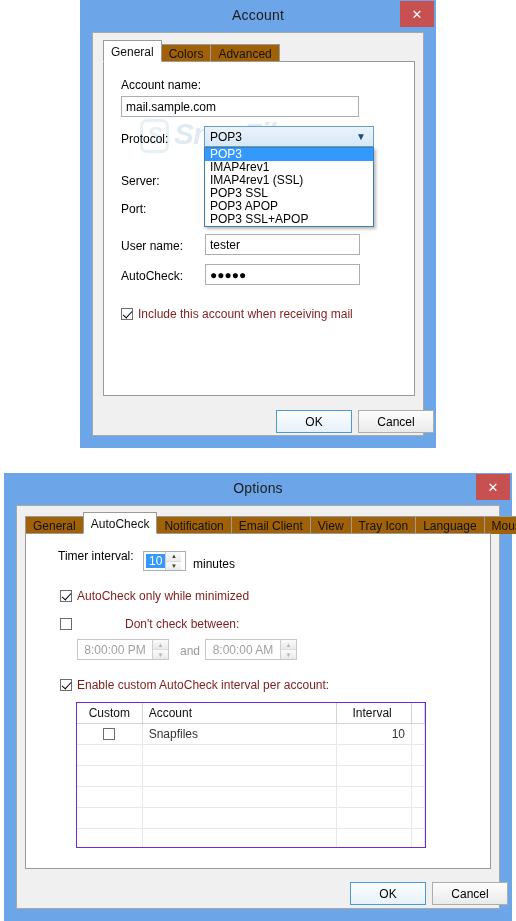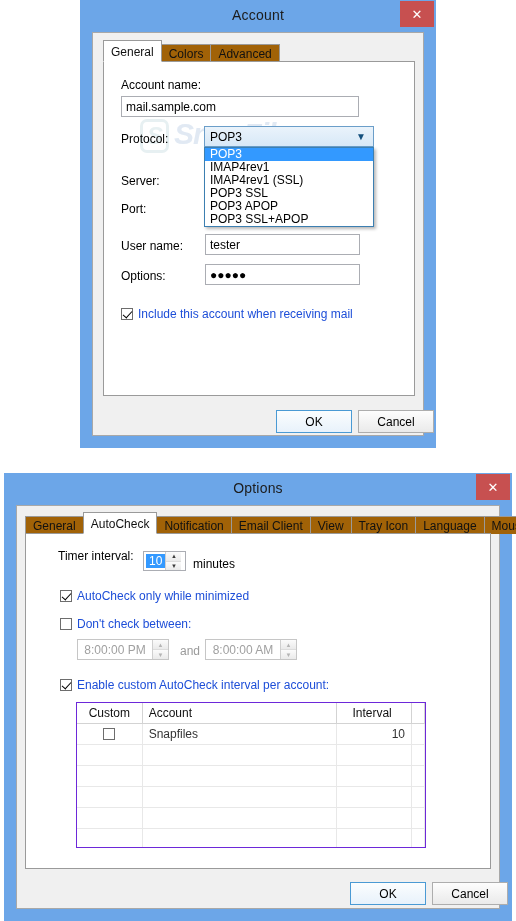--- a/index.html
+++ b/index.html
@@ -142,21 +142,21 @@
     cursor: pointer;
     white-space: nowrap;
   }
   .dd-item.sel { background: #3399ff; color: #ffffff; }
 
   .cbrow {
     position: absolute;
     display: flex;
     align-items: center;
     font-size: 12px;
-    color: #1d4ed8;
+    color: #7f1d1d;
     cursor: pointer;
     white-space: nowrap;
     text-align: right;
   }
   .cbox {
     width: 12px; height: 12px;
     border: 1px solid #6d6d6d;
     background: #fff;
     box-sizing: border-box;
     margin-right: 5px;
@@ -347,21 +347,21 @@
         <div class="dd-item">POP3 APOP</div>
         <div class="dd-item">POP3 SSL+APOP</div>
       </div>
 
       <span class="lbl" style="left:17px; top:112px;">Server:</span>
       <span class="lbl" style="left:17px; top:140px;">Port:</span>
 
       <span class="lbl" style="left:17px; top:177px;">User name:</span>
       <div class="tbox" style="left:101px; top:172px; width:155px; height:21px;">tester</div>
 
-      <span class="lbl" style="left:17px; top:207px;">Options:</span>
+      <span class="lbl" style="left:17px; top:207px;">AutoCheck:</span>
       <div class="tbox" style="left:101px; top:202px; width:155px; height:21px;">●●●●●</div>
 
       <div class="cbrow" style="left:17px; top:245px;">
         <span class="cbox checked"></span>
         <span>Include this account when receiving mail</span>
       </div>
     </div>
 
     <div class="btn default" style="left:183px; top:377px; width:76px; height:23px;">OK</div>
     <div class="btn" style="left:265px; top:377px; width:76px; height:23px;">Cancel</div>
@@ -415,21 +415,21 @@
           <span>▼</span>
         </span>
       </div>
       <span class="lbl" style="left:167px; top:23px;">minutes</span>
 
       <div class="cbrow" style="left:34px; top:55px;">
         <span class="cbox checked"></span>
         <span>AutoCheck only while minimized</span>
       </div>
 
-      <div class="cbrow" style="left:34px; top:83px;">
+      <div class="cbrow" style="left:34px; top:83px;gap:48px;">
         <span class="cbox"></span>
         <span>Don't check between:</span>
       </div>
 
       <div class="spin dim" style="left:51px; top:105px; width:92px; height:21px;">
         <span class="val">8:00:00 PM</span>
         <span class="btns">
           <span>▲</span>
           <span>▼</span>
         </span>

